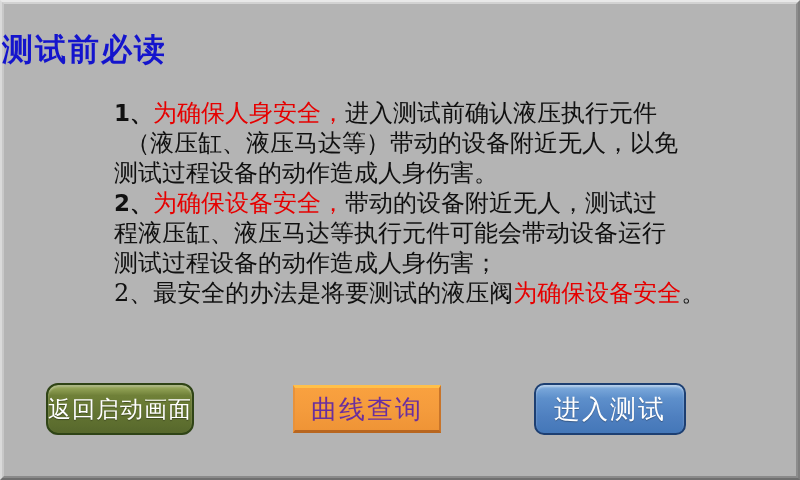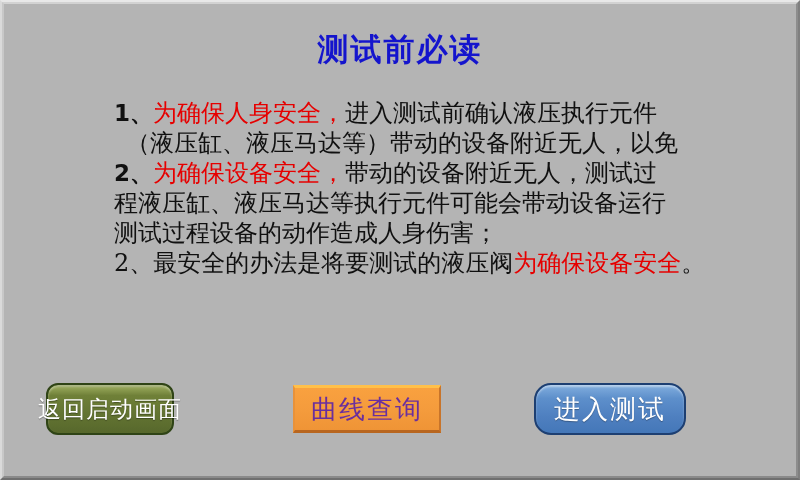--- a/index.html
+++ b/index.html
@@ -35,21 +35,20 @@
     border-right: 2px solid #8d8d8d;
     border-bottom: 2px solid #8a8a8a;
   }
 
   
   .title {
     position: absolute;
     top: 32px;
     left: 0;
     width: 100%;
-    text-align: center;
     color: #1414cd;
     font-family: "DejaVu Serif", "Liberation Serif", serif;
     font-size: 31px;
     font-weight: 700;
     letter-spacing: 2px;
     line-height: 1;
   }
 
   
   .notice {
@@ -90,21 +89,21 @@
     cursor: pointer;
     user-select: none;
     font-family: "DejaVu Serif", "Liberation Serif", serif;
     white-space: nowrap;
   }
 
   
   #btn-home {
     left: 44px;
     top: 381px;
-    width: 128px;
+    width: 148px;
     height: 52px;
     border-radius: 12px;
     border: 2px solid #2f4416;
     background: linear-gradient(to bottom,
                 #7f9044 0%, #93a356 6%, #6f8038 22%,
                 #637432 60%, #57682c 100%);
     box-shadow: inset 0 2px 2px rgba(255,255,255,0.35);
     color: #ffffff;
     font-size: 23px;
     letter-spacing: 1px;
@@ -127,21 +126,21 @@
     letter-spacing: 2px;
     justify-content: center;
   }
 
   
   #btn-enter {
     left: 532px;
     top: 381px;
     width: 152px;
     height: 52px;
-    border-radius: 17px;
+    border-radius: 10px;
     border: 2px solid #1d3f72;
     background: linear-gradient(to bottom,
                 #89b2e0 0%, #76a4d8 9%, #5d8fcb 28%,
                 #4f80c0 65%, #4477b8 100%);
     box-shadow: inset 0 2px 2px rgba(255,255,255,0.4);
     color: #ffffff;
     font-size: 26px;
     letter-spacing: 2px;
     text-shadow: 0 1px 1px rgba(0,0,0,0.3);
   }
@@ -153,20 +152,21 @@
   <div id="screen-inner"></div>
 
   <div class="title">测试前必读</div>
 
   <div class="notice">
 
     <span class="line"><span class="num">1、</span><span class="red">为确保人身安全，</span><span>进入测试前确认液压执行元件</span></span>
 
     <span class="line indent"><span>（液压缸、液压马达等）带动的设备附近无人，以免</span></span>
 
+    <span class="line"><span>测试过程设备的动作造成人身伤害。</span></span>
 
     <span class="line"><span class="num">2、</span><span class="red">为确保设备安全，</span><span>带动的设备附近无人，测试过</span></span>
 
     <span class="line"><span>程液压缸、液压马达等执行元件可能会带动设备运行</span></span>
 
     <span class="line"><span>测试过程设备的动作造成人身伤害；</span></span>
 
     <span class="line"><span>2、最安全的办法是将要测试的液压阀</span><span class="red">为确保设备安全</span><span>。</span></span>
 
   </div>

